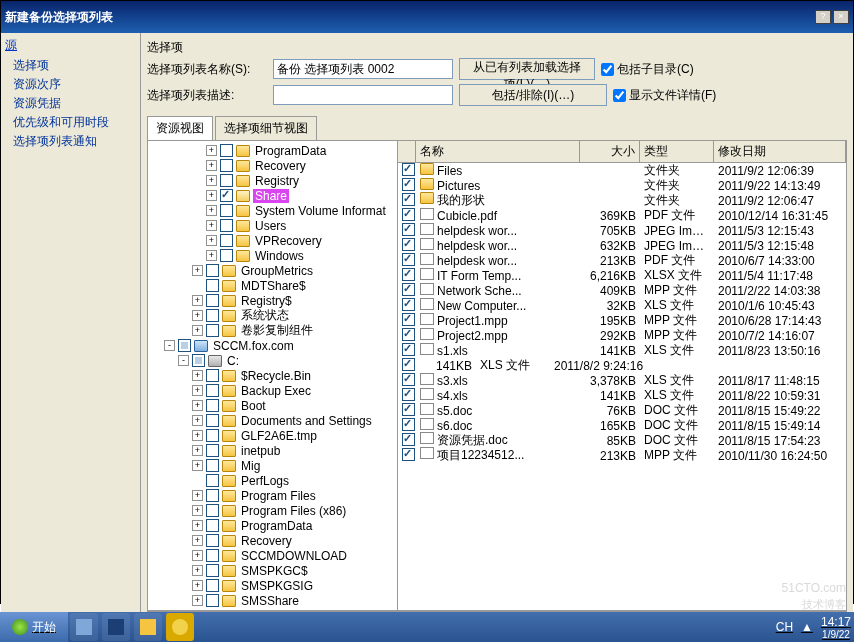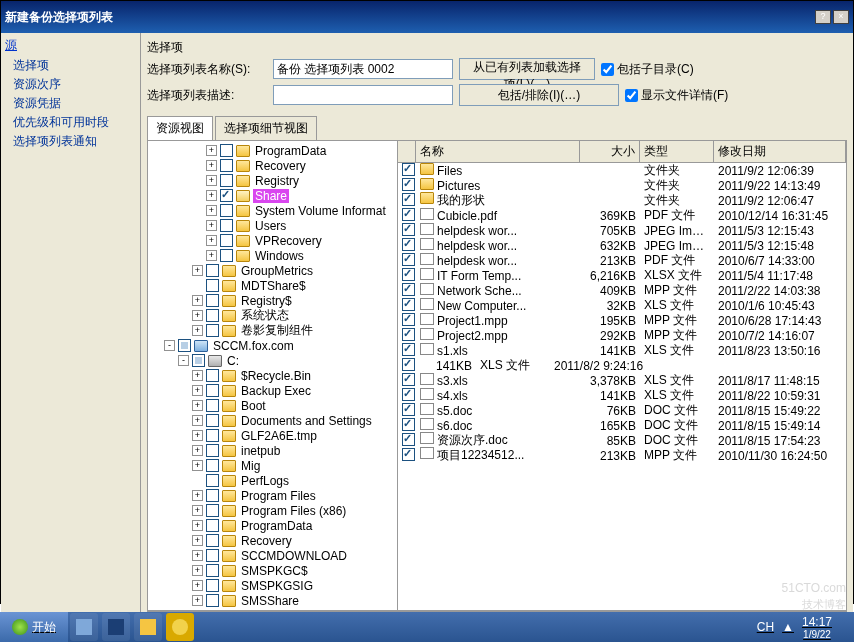--- a/index.html
+++ b/index.html
@@ -58,21 +58,21 @@
 .frow { display: flex; height: 15px; align-items: center; }
 .fc { padding: 0 4px; overflow: hidden; text-overflow: ellipsis; white-space: nowrap; }
 .frow .c-sz { text-align: right; }
 
 .dlg-btns { display:flex; justify-content:flex-end; gap: 10px; padding: 10px 20px; background:#ece9d8; border-top:1px solid #999; }
 .dbtn { width: 80px; height: 23px; border:1px solid #404040; background:#ece9d8; cursor:pointer; }
 
 .taskbar { position:absolute; bottom:0; left:0; right:0; height:30px; background: linear-gradient(#436ead,#2a5490); display:flex; align-items:center;text-decoration:underline; }
 .start { height:30px; padding:0 12px; display:flex; align-items:center; gap:4px; color:#fff; background:linear-gradient(#6a94d4,#3b6aaa); cursor:pointer; }
 .tbicon { width:28px; height:28px; margin:0 2px; background:rgba(255,255,255,0.08); border-radius:3px; display:flex; align-items:center; justify-content:center; cursor:pointer; }
-.tray { margin-left:auto; color:#fff; display:flex; align-items:center; gap:8px; padding-right:22px; font-size:11px; }
+.tray { margin-left:auto; color:#fff; display:flex; align-items:center; gap:8px; padding-right:3px; font-size:11px; }
 
 .watermark { position:absolute; right:8px; bottom:30px; color:#bbb; font-size:20px; font-family: Arial; pointer-events:none; opacity:0.55; }
 .watermark small { font-size:11px; display:block; text-align:right; }
 </style>
 </head>
 <body>
 
 <div class="window">
   <div class="titlebar">
     <span class="titlebar-text">新建备份选择项列表</span>
@@ -102,21 +102,21 @@
           <input class="inp" value="备份 选择项列表 0002" style="">
           <button class="btn" style="width:136px">从已有列表加载选择项(L)(…)</button>
           <label class="chk">
               <input type="checkbox" checked="" style="">
               <span>包括子目录(C)</span>
             </label>
         </div>
         <div class="row">
           <span class="lbl">选择项列表描述:</span>
           <input class="inp" value="" style="">
-          <button class="btn" style="width:160px">包括/排除(I)(…)</button>
+          <button class="btn" style="width:148px">包括/排除(I)(…)</button>
           <label class="chk">
               <input type="checkbox" checked="" style="">
               <span>显示文件详情(F)</span>
             </label>
         </div>
       </div>
 
       <div class="tabs">
         <div class="tab active">资源视图</div>
         <div class="tab">选择项细节视图</div>
@@ -440,21 +440,21 @@
               </div>
               <div class="frow">
                 <div class="fc c-ck"><span class="cb checked"></span></div>
                 <div class="fc c-nm"><span class="ficon fileic"></span><span>s6.doc</span></div>
                 <div class="fc c-sz">165KB</div>
                 <div class="fc c-ty">DOC 文件</div>
                 <div class="fc c-dt">2011/8/15 15:49:14</div>
               </div>
               <div class="frow">
                 <div class="fc c-ck"><span class="cb checked"></span></div>
-                <div class="fc c-nm"><span class="ficon fileic"></span><span>资源次序.doc</span></div>
+                <div class="fc c-nm"><span class="ficon fileic"></span><span>资源凭据.doc</span></div>
                 <div class="fc c-sz">85KB</div>
                 <div class="fc c-ty">DOC 文件</div>
                 <div class="fc c-dt">2011/8/15 17:54:23</div>
               </div>
               <div class="frow">
                 <div class="fc c-ck"><span class="cb checked"></span></div>
                 <div class="fc c-nm"><span class="ficon fileic"></span><span>项目12234512...</span></div>
                 <div class="fc c-sz">213KB</div>
                 <div class="fc c-ty">MPP 文件</div>
                 <div class="fc c-dt">2010/11/30 16:24:50</div>

